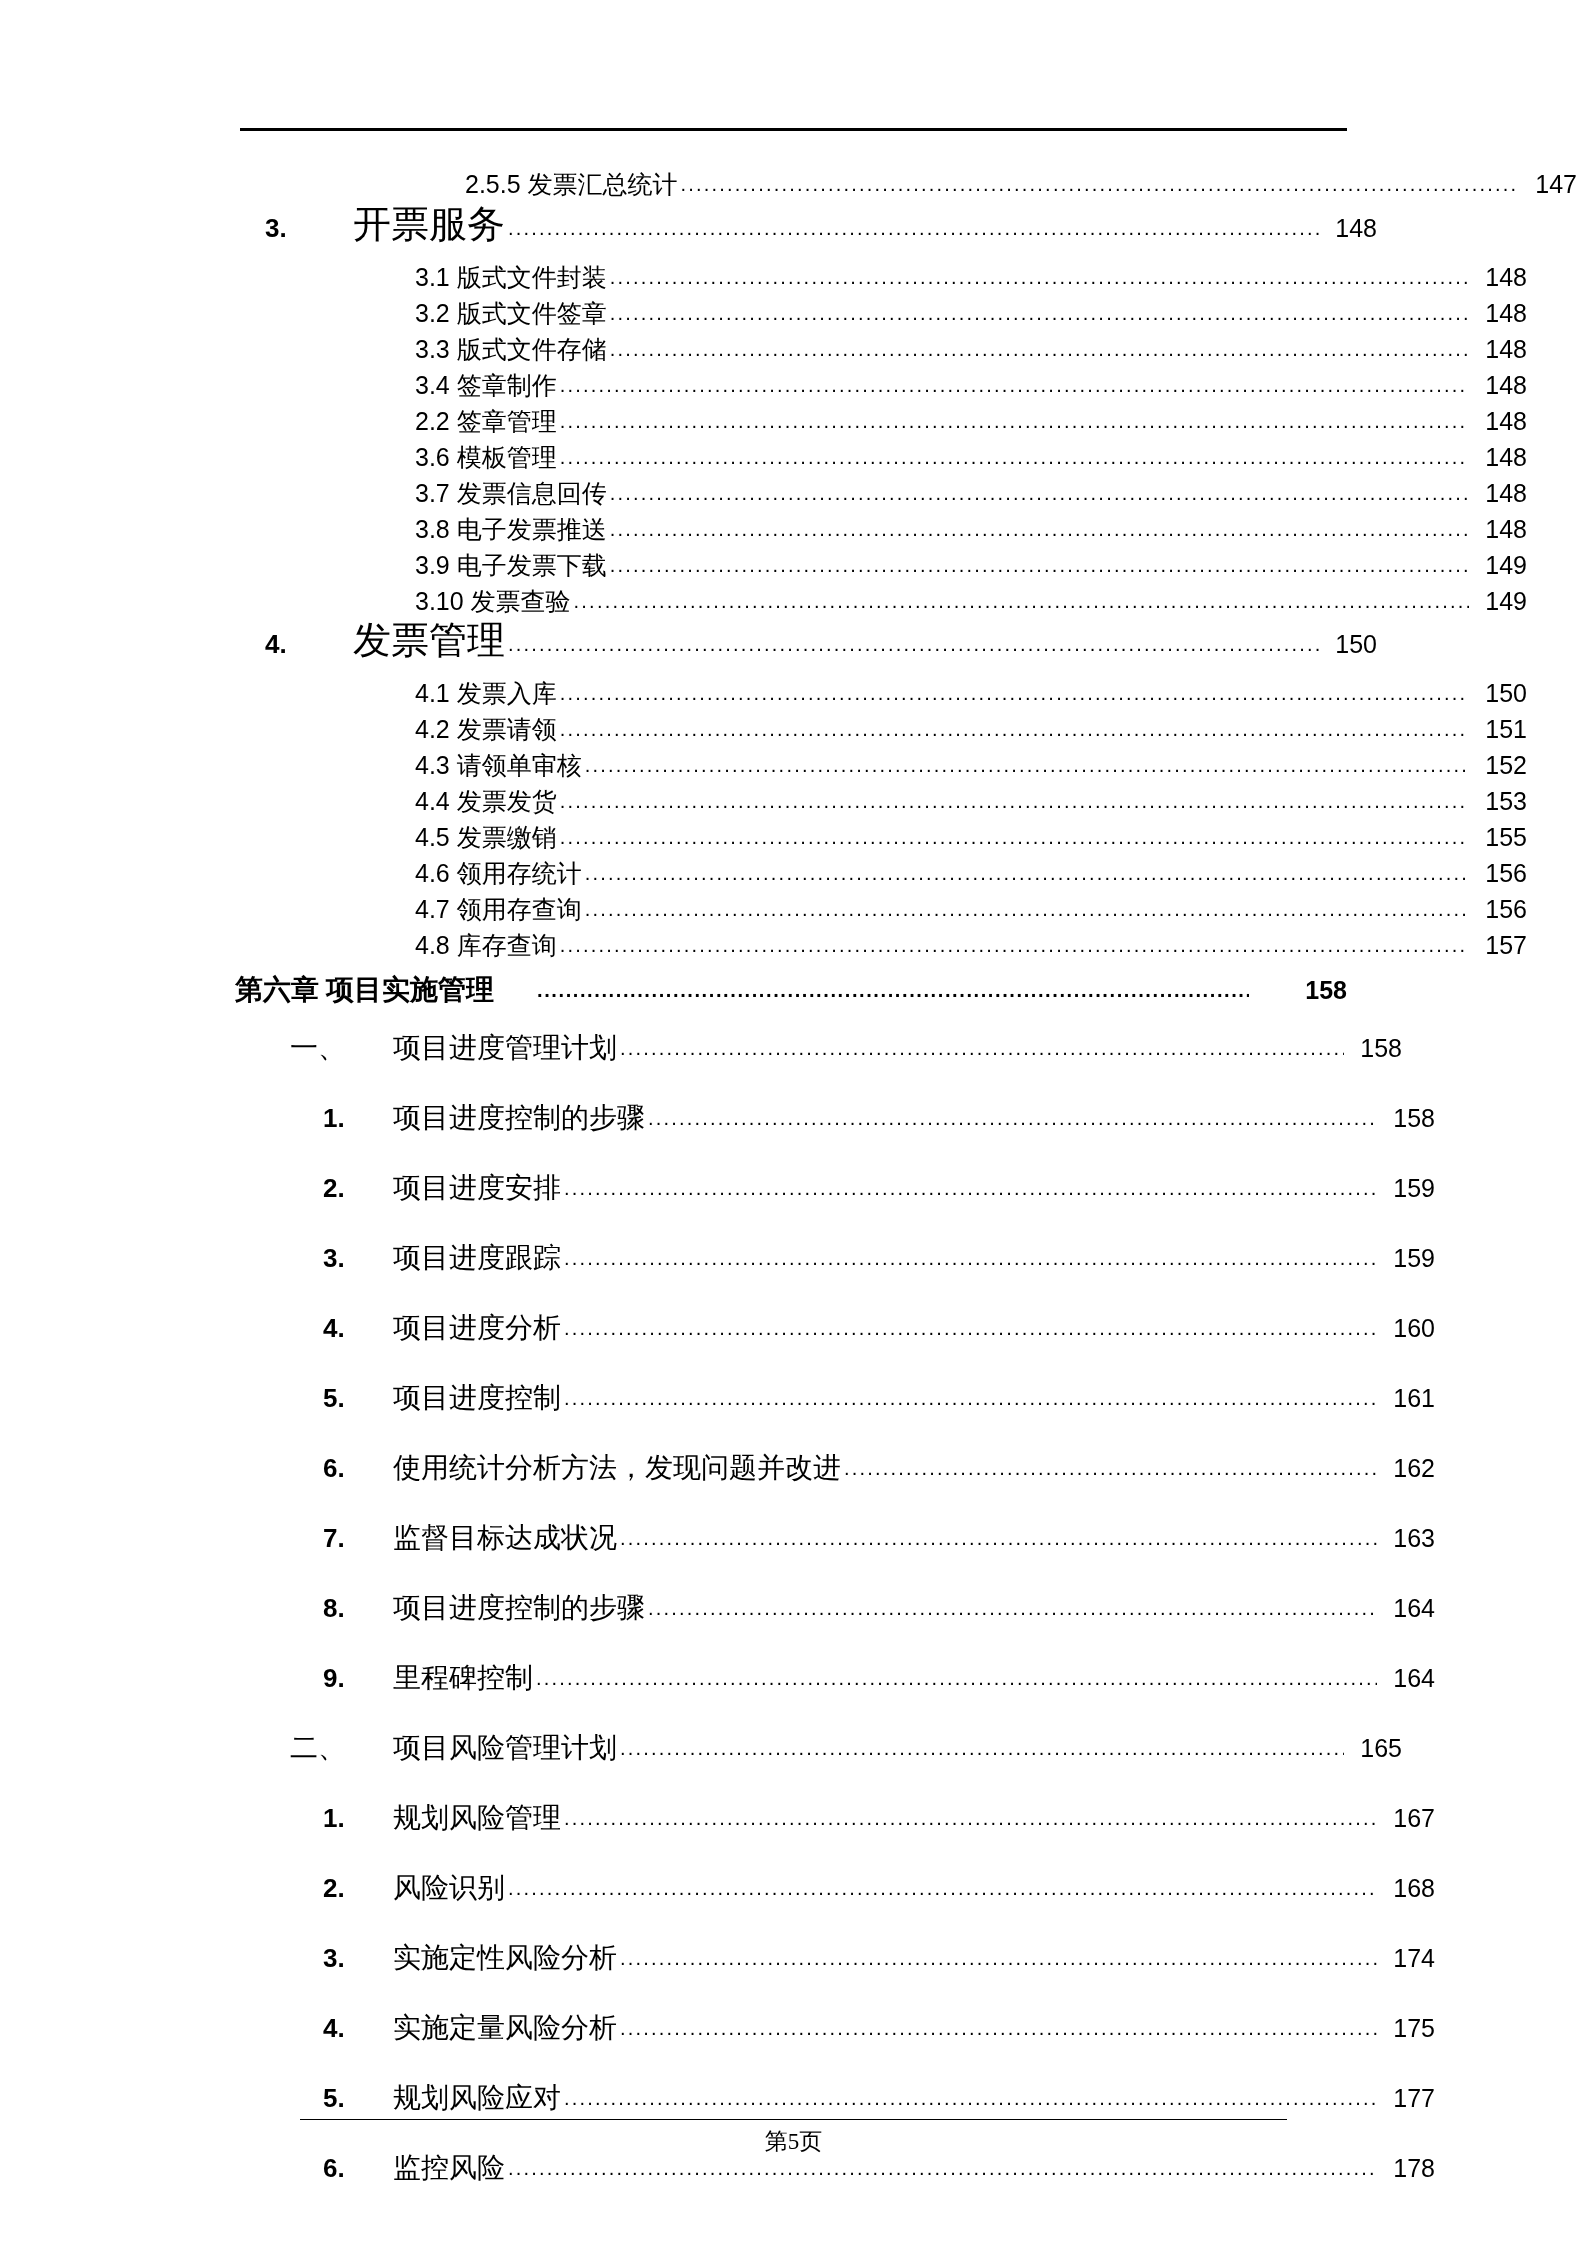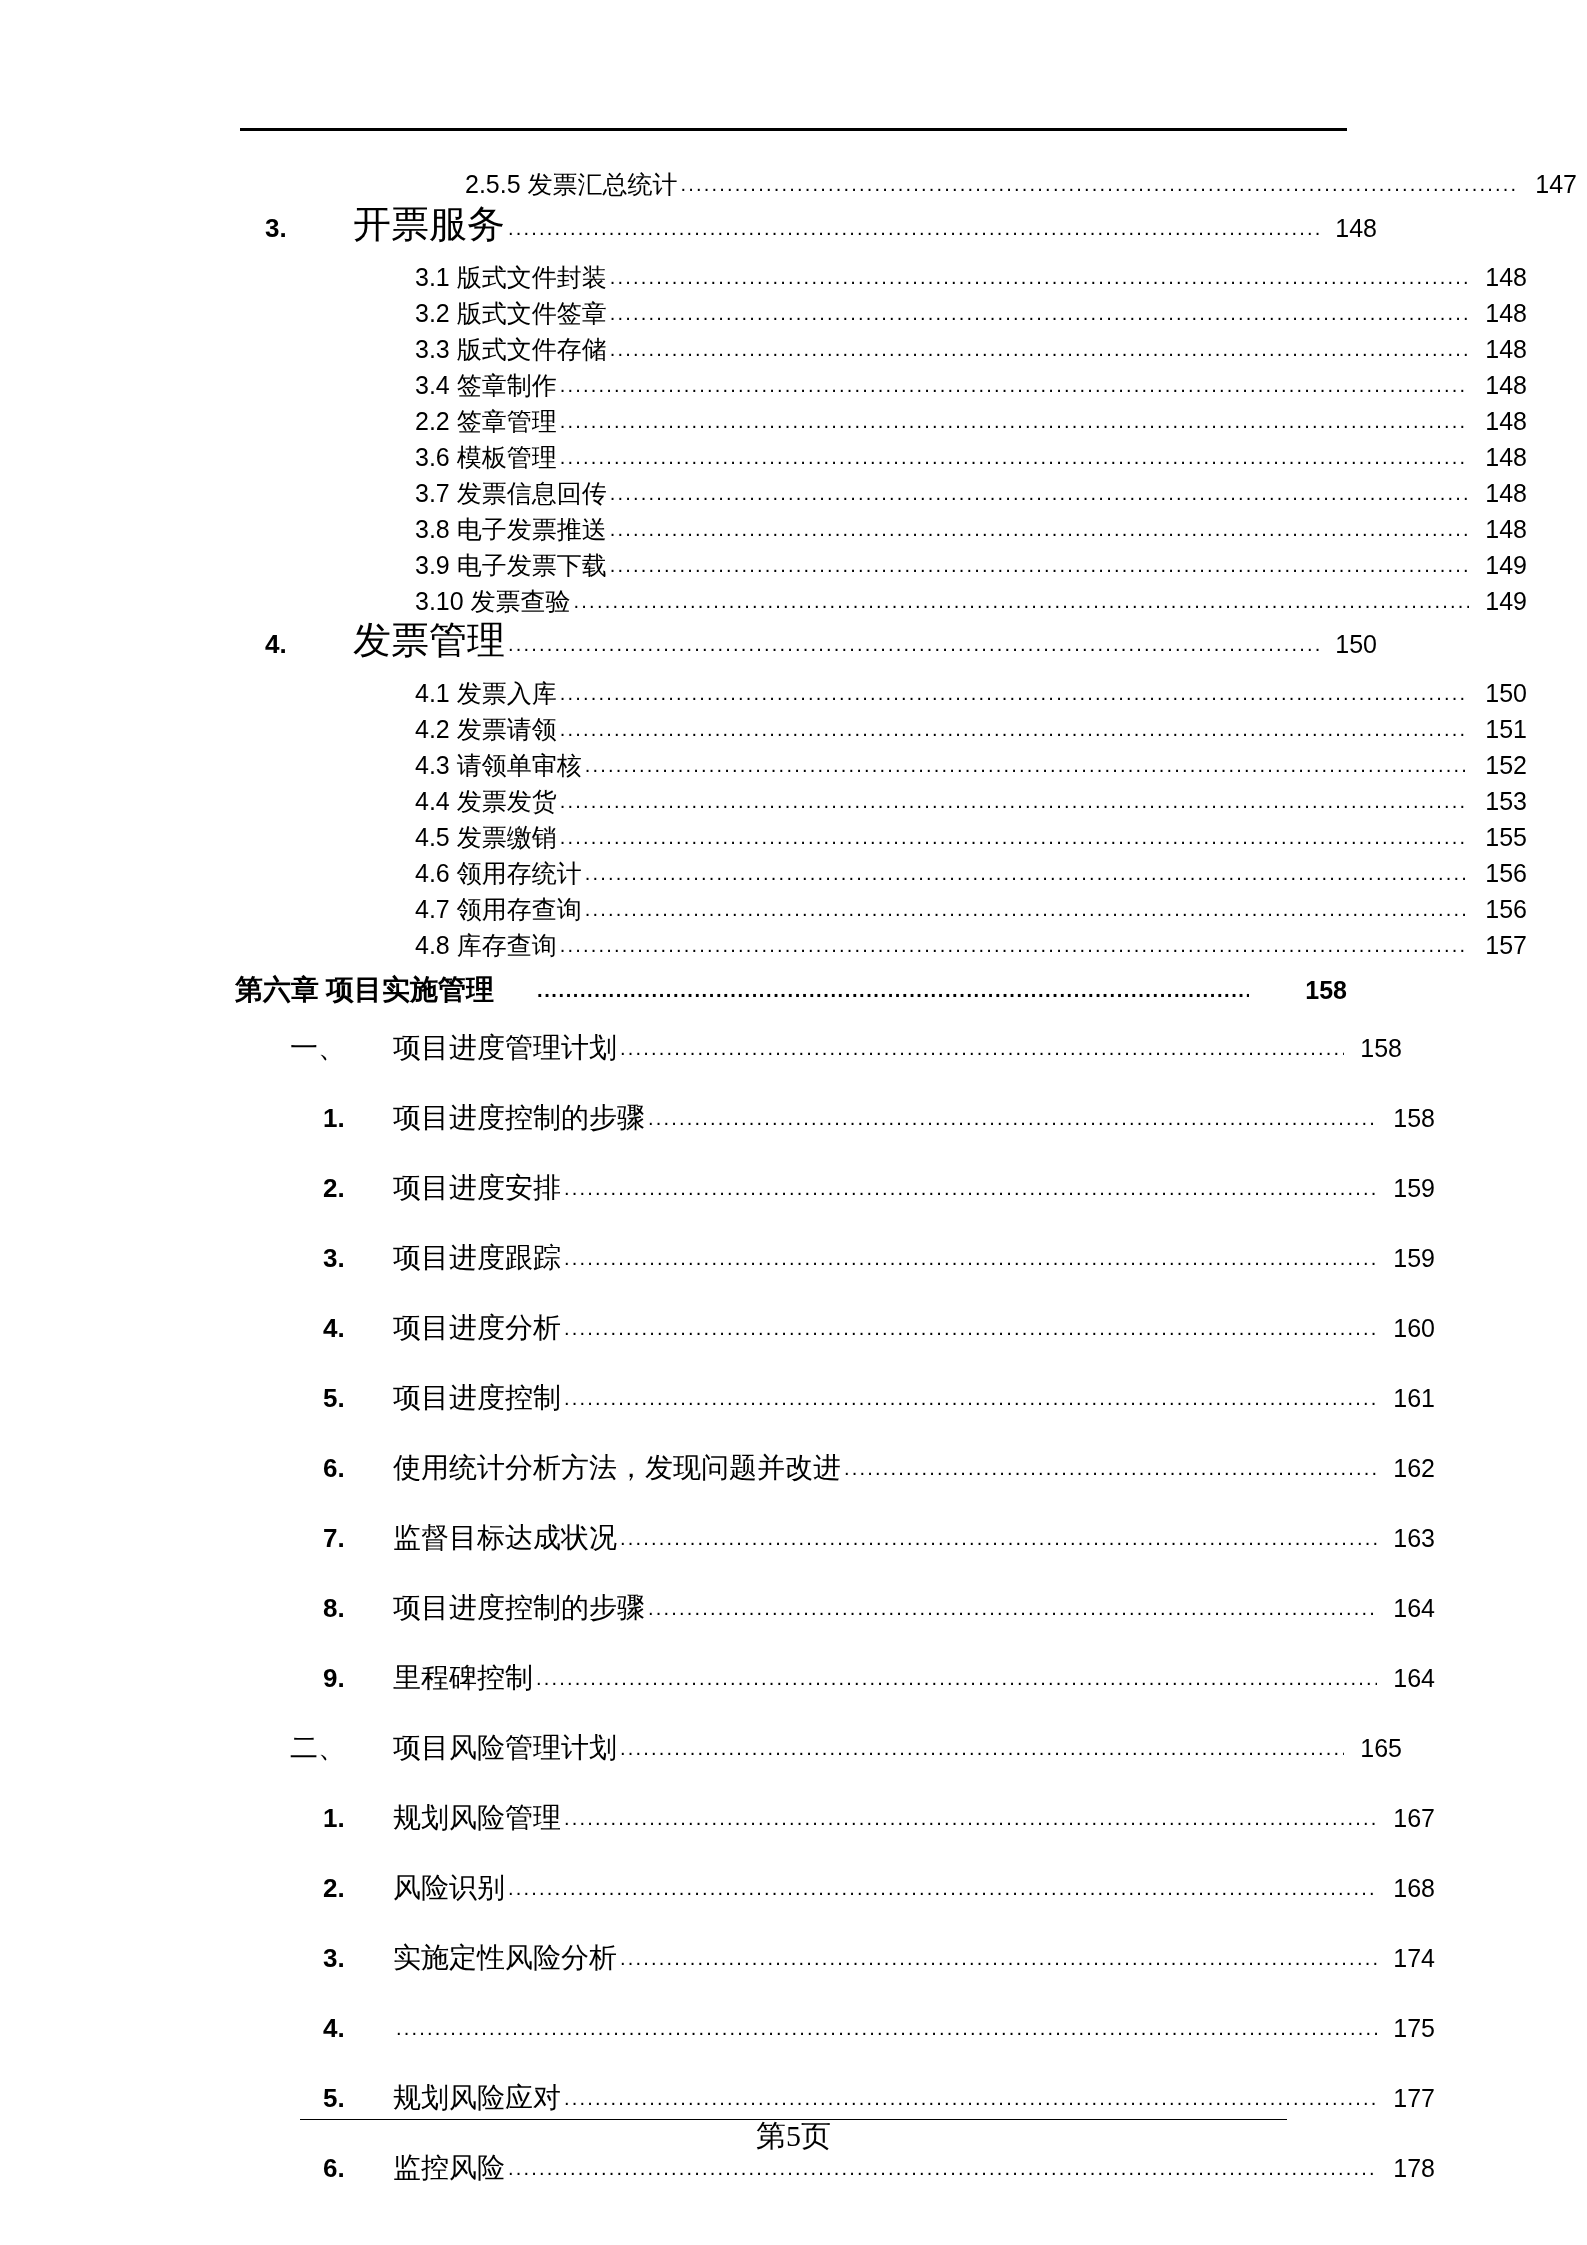--- a/index.html
+++ b/index.html
@@ -148,21 +148,21 @@
     right: 300px;
     bottom: 125px;
     border-top: 1px solid #000000;
   }
   .footer-text {
     position: absolute;
     left: 0;
     right: 0;
     bottom: 88px;
     text-align: center;
-    font-size: 30px;
+    font-size: 23px;
     font-family: "Liberation Serif", serif;
   }
 </style>
 </head>
 <body>
 
 <div class="page">
 
   <div class="header-rule"></div>
 
@@ -360,20 +360,21 @@
         <span class="pg">168</span>
       </div>
       <div class="toc-row lvl-item">
         <span class="num">3.</span>
         <span class="label">实施定性风险分析</span>
         <span class="leader"></span>
         <span class="pg">174</span>
       </div>
       <div class="toc-row lvl-item">
         <span class="num">4.</span>
+        <span class="label">实施定量风险分析</span>
         <span class="leader"></span>
         <span class="pg">175</span>
       </div>
       <div class="toc-row lvl-item">
         <span class="num">5.</span>
         <span class="label">规划风险应对</span>
         <span class="leader"></span>
         <span class="pg">177</span>
       </div>
       <div class="toc-row lvl-item">

